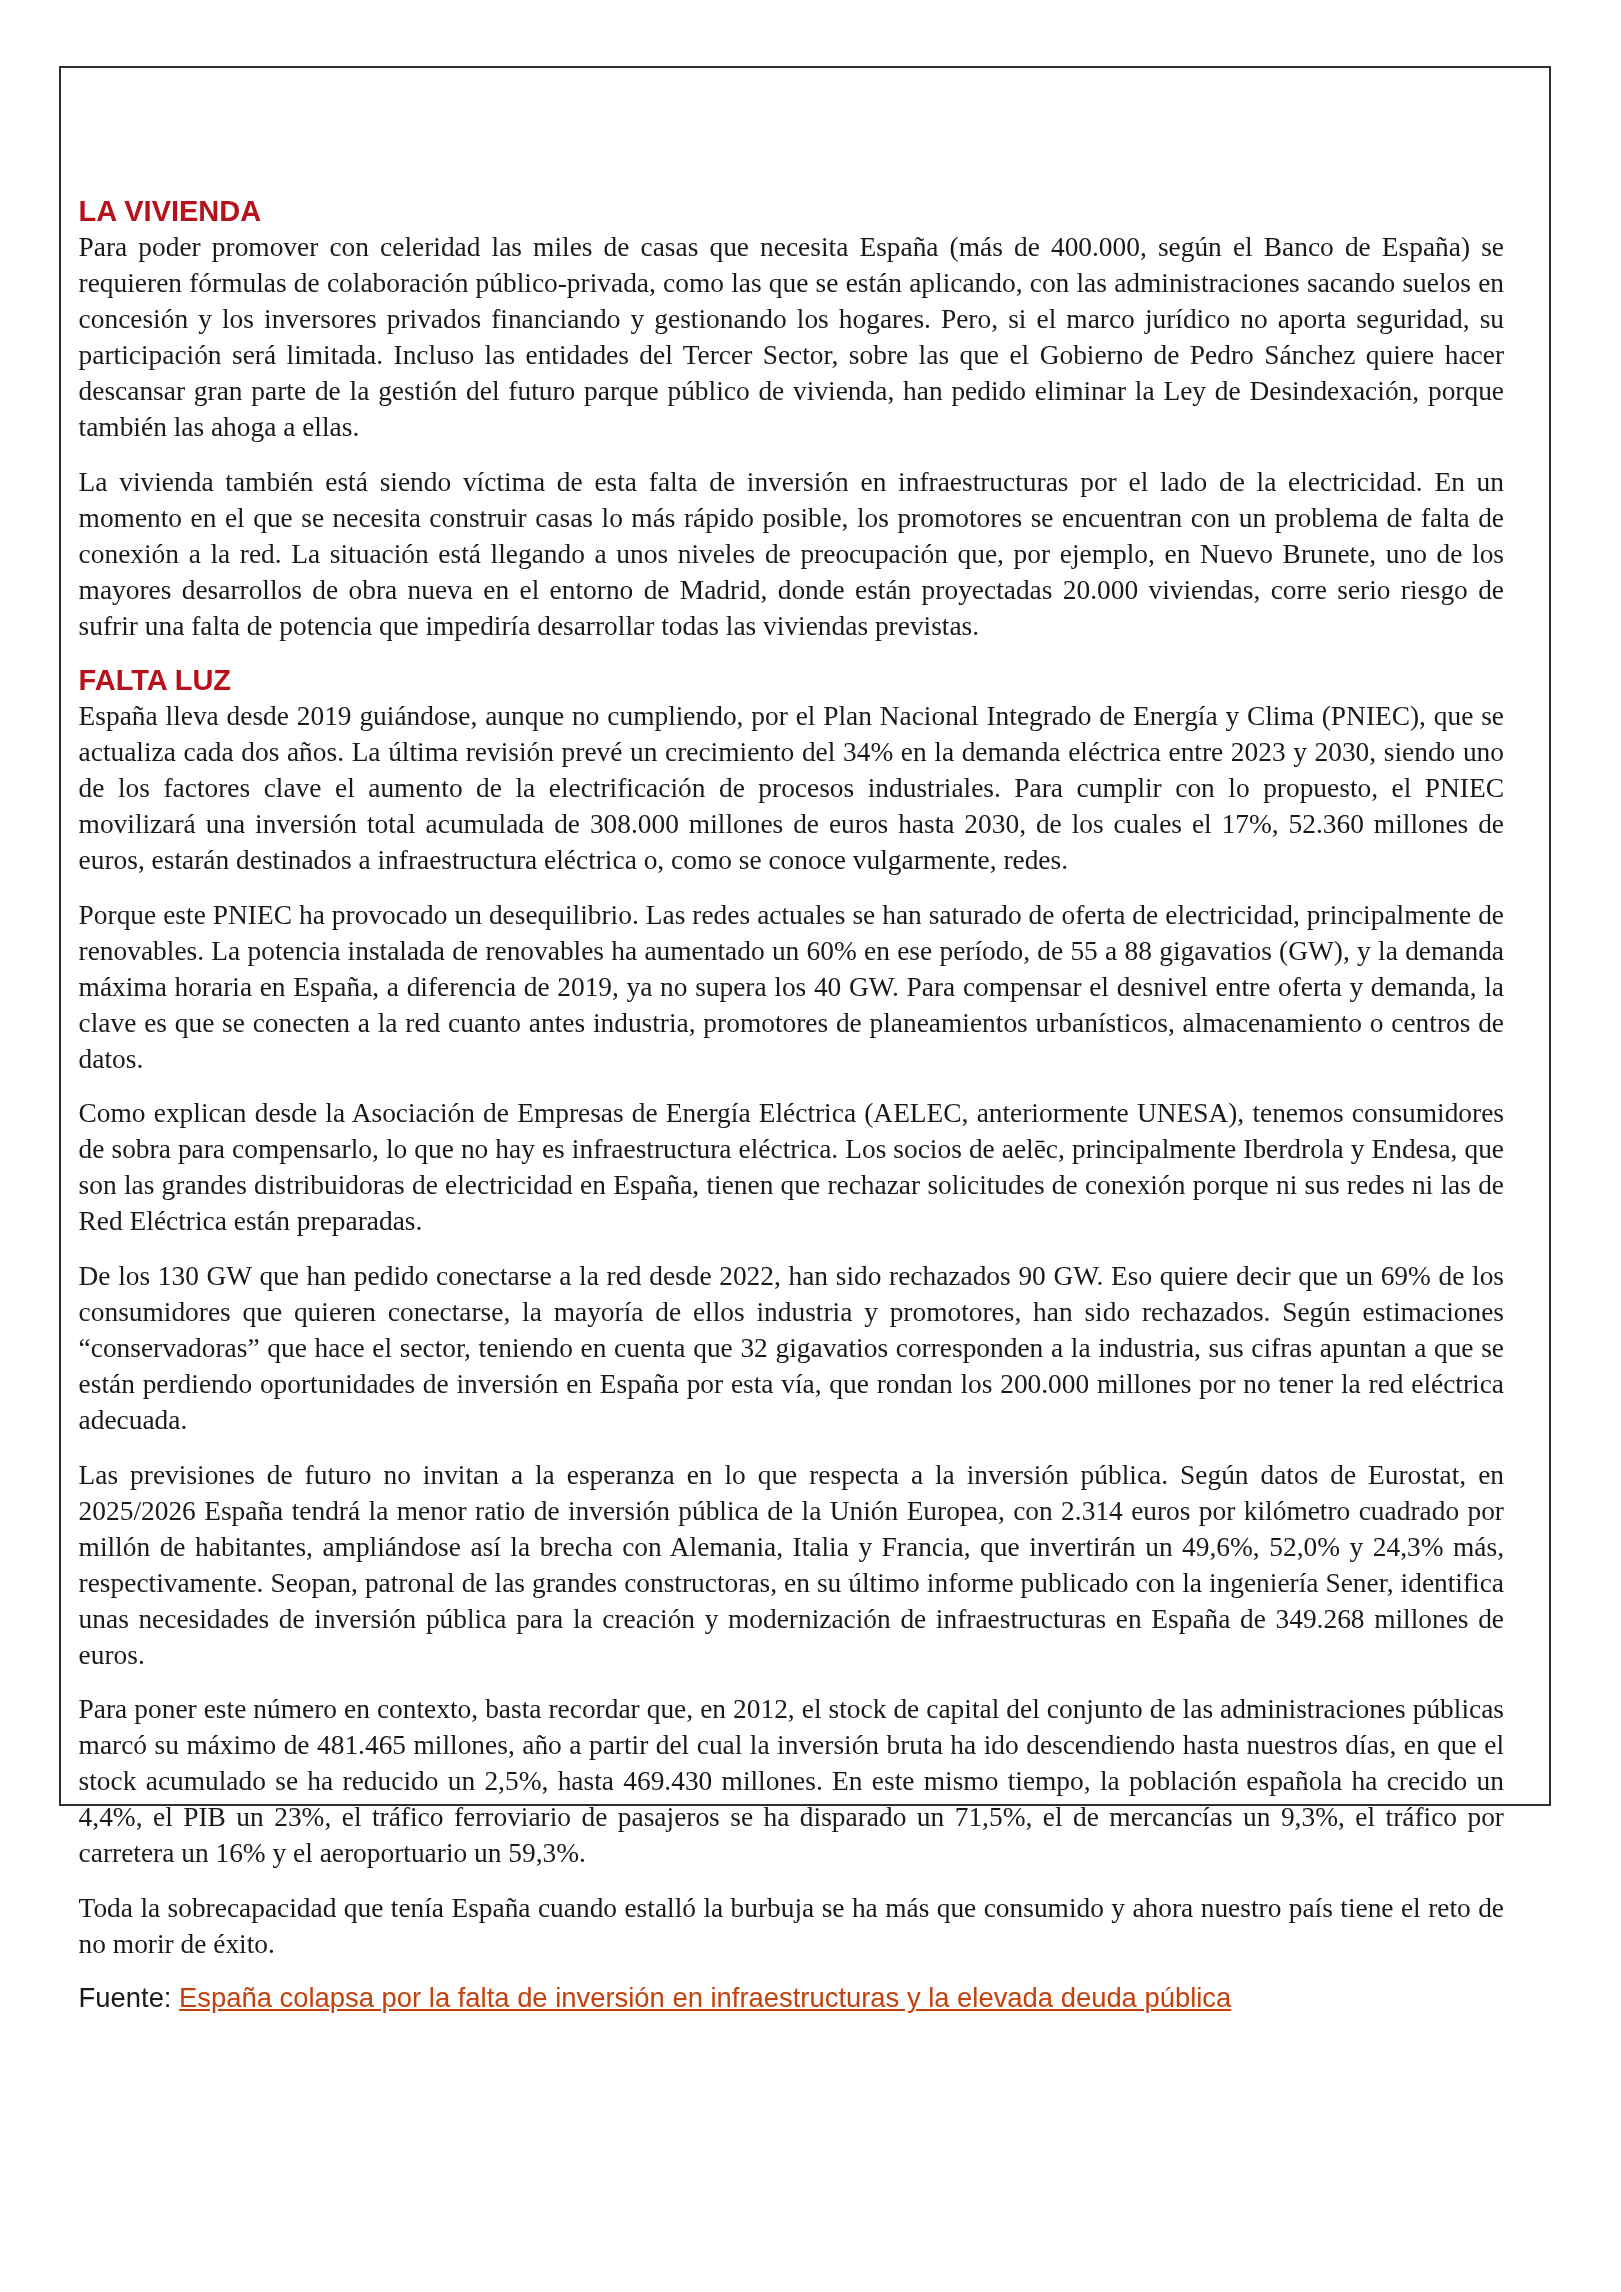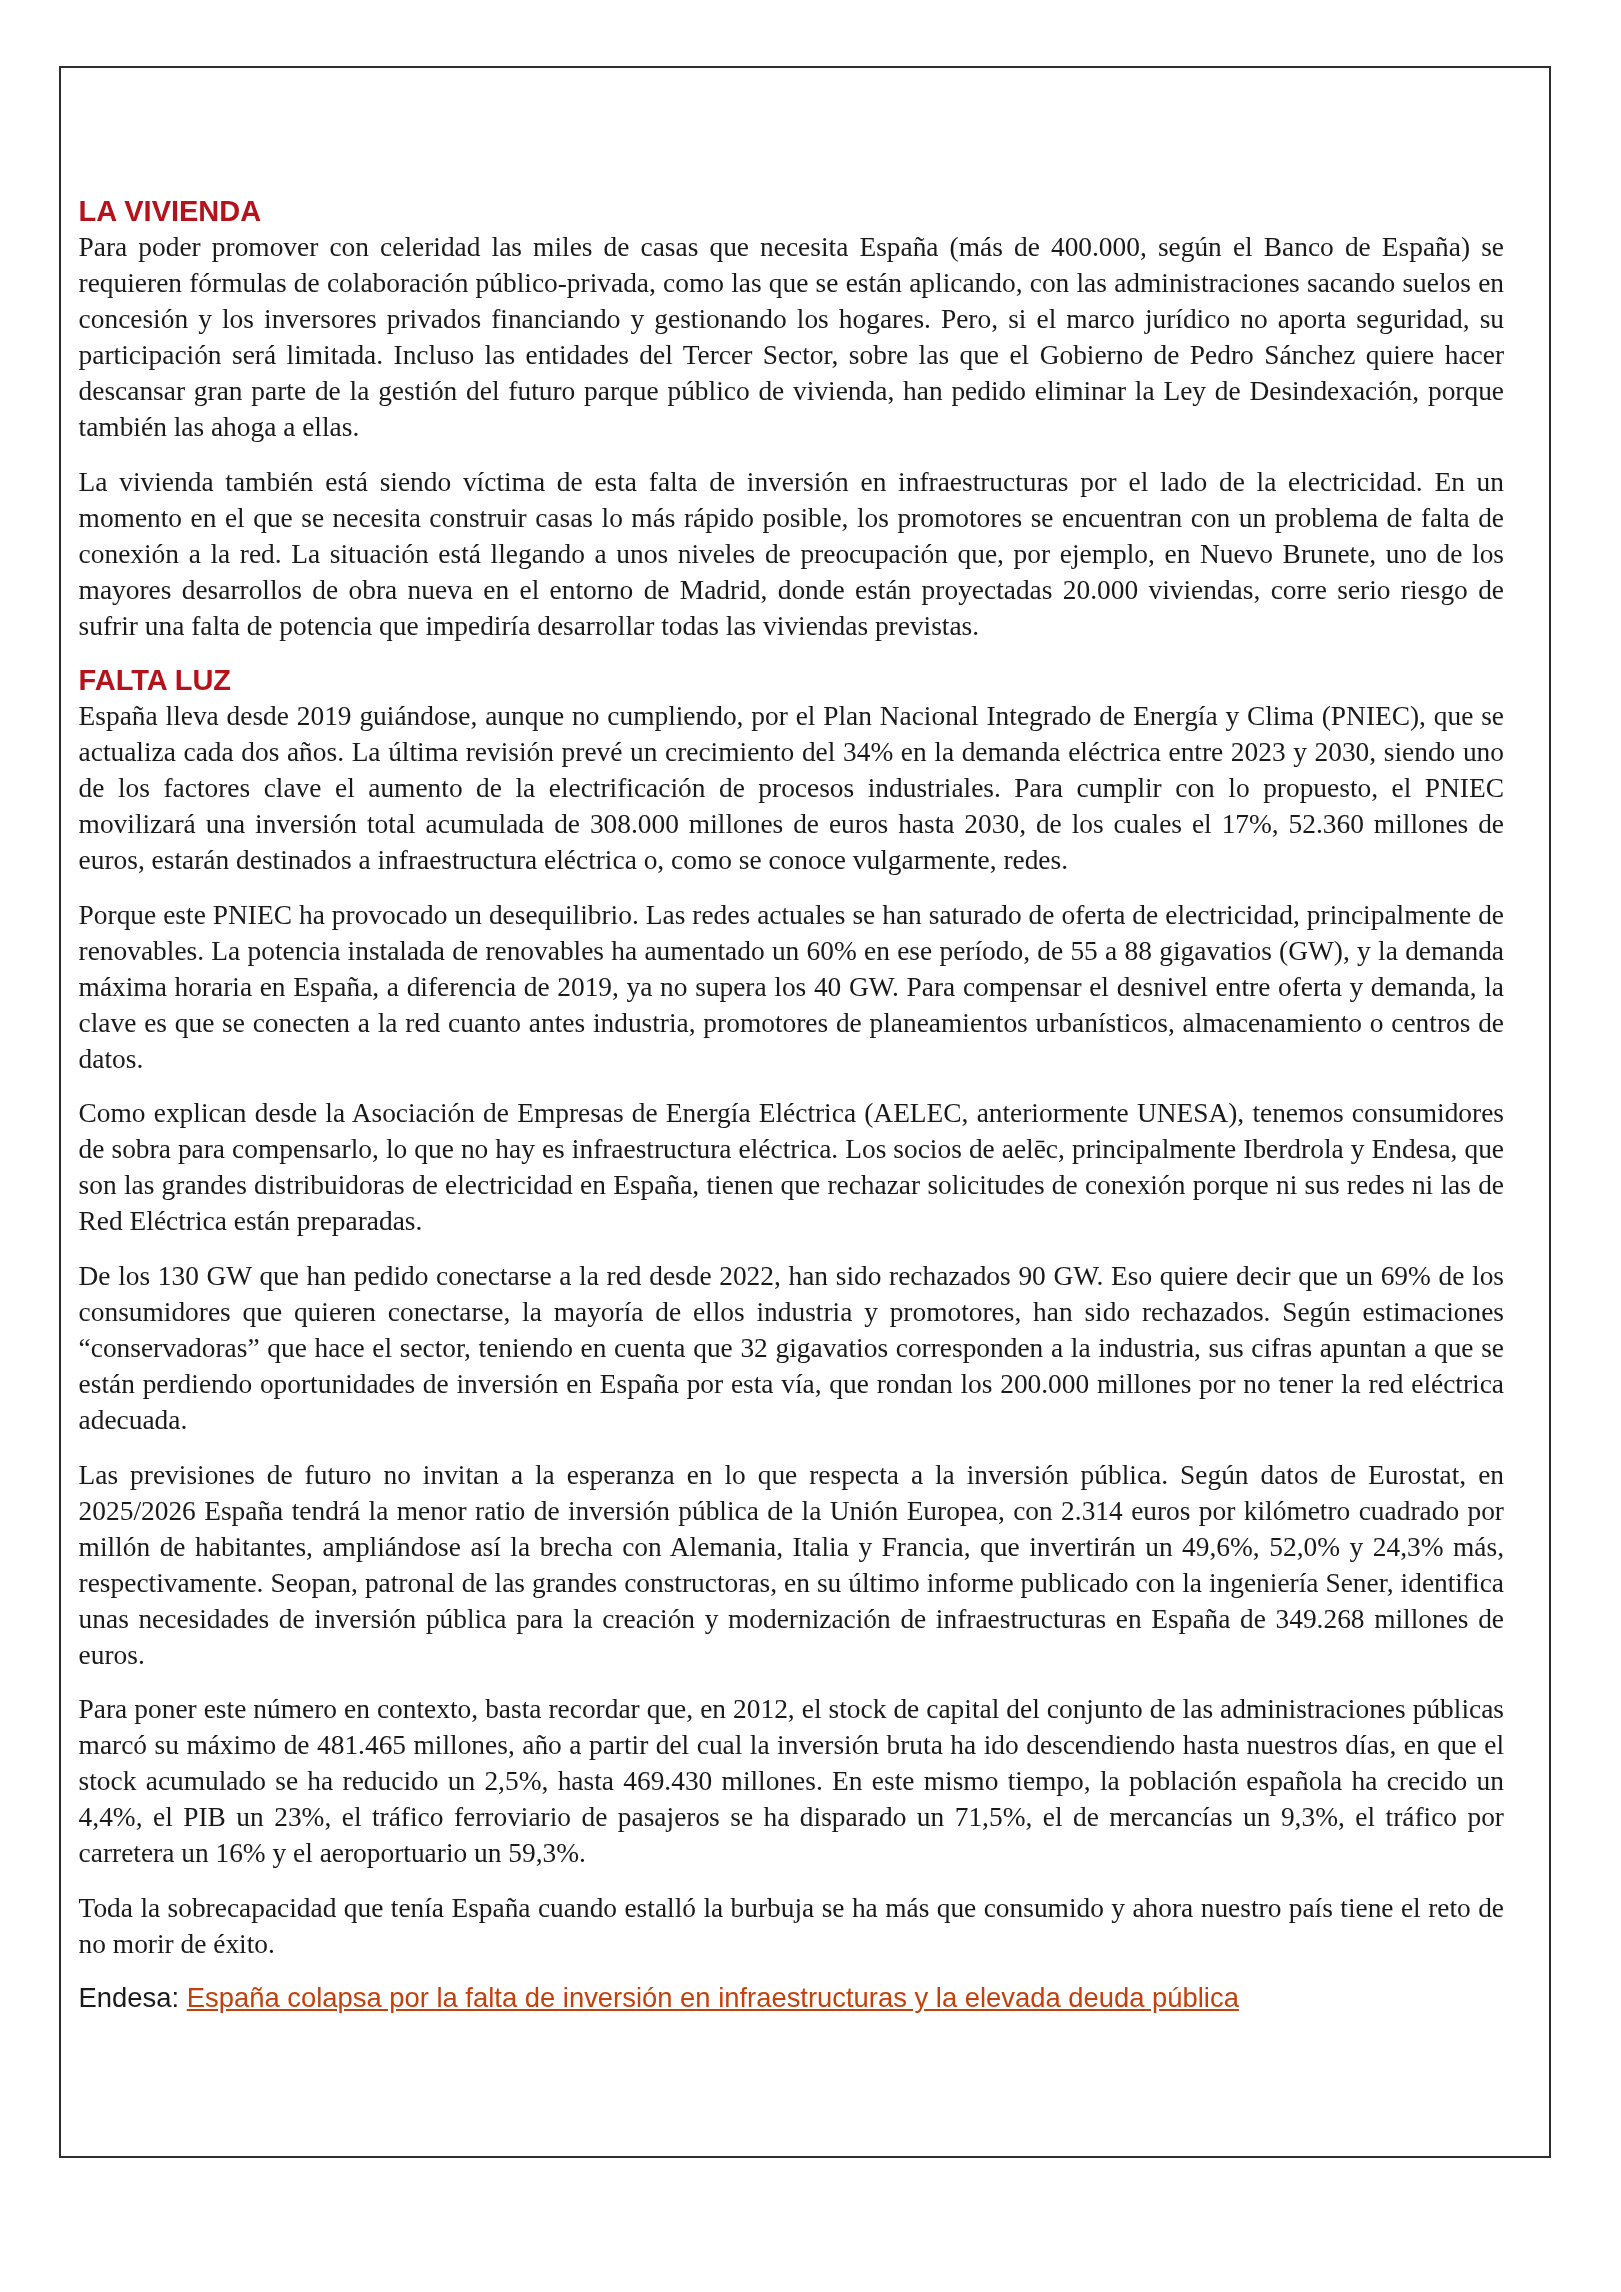--- a/index.html
+++ b/index.html
@@ -12,21 +12,21 @@
     height: 2293px;
     position: relative;
     font-family: "Liberation Sans", sans-serif;
     color: #1a1a1a;
   }
   .page-frame {
     position: absolute;
     left: 59px;
     top: 66px;
     width: 1492px;
-    height: 2092px;
+    height: 1740px;
     border: 2.9px solid #2e2e2e;
     background: #ffffff;
     box-sizing: border-box;
   }
   .content {
     padding: 125px 45px 0 17.6px;
   }
   .heading {
     font-size: 29px;
     line-height: 36px;
@@ -75,18 +75,18 @@
 
     <p class="para">De los 130 GW que han pedido conectarse a la red desde 2022, han sido rechazados 90 GW. Eso quiere decir que un 69% de los consumidores que quieren conectarse, la mayoría de ellos industria y promotores, han sido rechazados. Según estimaciones “conservadoras” que hace el sector, teniendo en cuenta que 32 gigavatios corresponden a la industria, sus cifras apuntan a que se están perdiendo oportunidades de inversión en España por esta vía, que rondan los 200.000 millones por no tener la red eléctrica adecuada.</p>
 
     <p class="para">Las previsiones de futuro no invitan a la esperanza en lo que respecta a la inversión pública. Según datos de Eurostat, en 2025/2026 España tendrá la menor ratio de inversión pública de la Unión Europea, con 2.314 euros por kilómetro cuadrado por millón de habitantes, ampliándose así la brecha con Alemania, Italia y Francia, que invertirán un 49,6%, 52,0% y 24,3% más, respectivamente. Seopan, patronal de las grandes constructoras, en su último informe publicado con la ingeniería Sener, identifica unas necesidades de inversión pública para la creación y modernización de infraestructuras en España de 349.268 millones de euros.</p>
 
     <p class="para">Para poner este número en contexto, basta recordar que, en 2012, el stock de capital del conjunto de las administraciones públicas marcó su máximo de 481.465 millones, año a partir del cual la inversión bruta ha ido descendiendo hasta nuestros días, en que el stock acumulado se ha reducido un 2,5%, hasta 469.430 millones. En este mismo tiempo, la población española ha crecido un 4,4%, el PIB un 23%, el tráfico ferroviario de pasajeros se ha disparado un 71,5%, el de mercancías un 9,3%, el tráfico por carretera un 16% y el aeroportuario un 59,3%.</p>
 
     <p class="para">Toda la sobrecapacidad que tenía España cuando estalló la burbuja se ha más que consumido y ahora nuestro país tiene el reto de no morir de éxito.</p>
 
     <p class="source-line">
-      <span>Endesa: </span><a class="source-link" href="#">España colapsa por la falta de inversión en infraestructuras y la elevada deuda pública</a>
+      <span>Fuente: </span><a class="source-link" href="#">España colapsa por la falta de inversión en infraestructuras y la elevada deuda pública</a>
     </p>
 
   </div>
 </div>
 
 
 </body></html>

